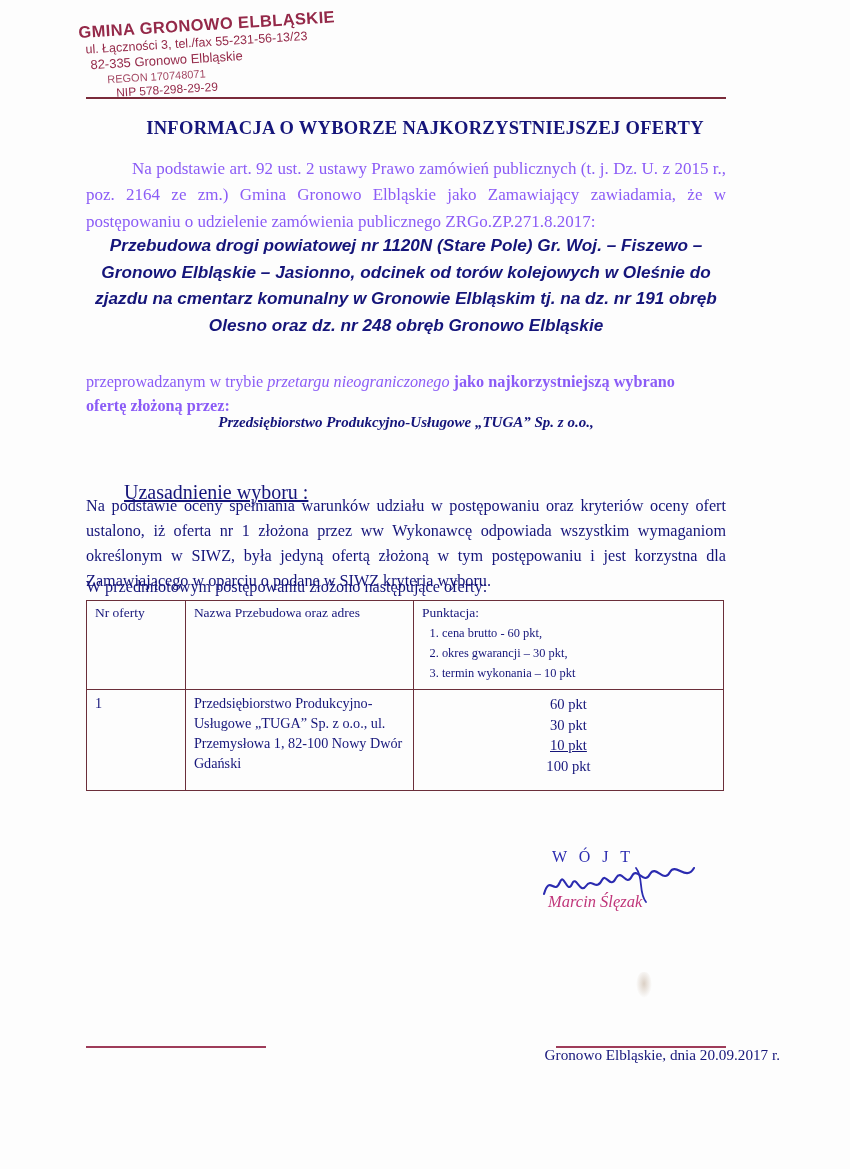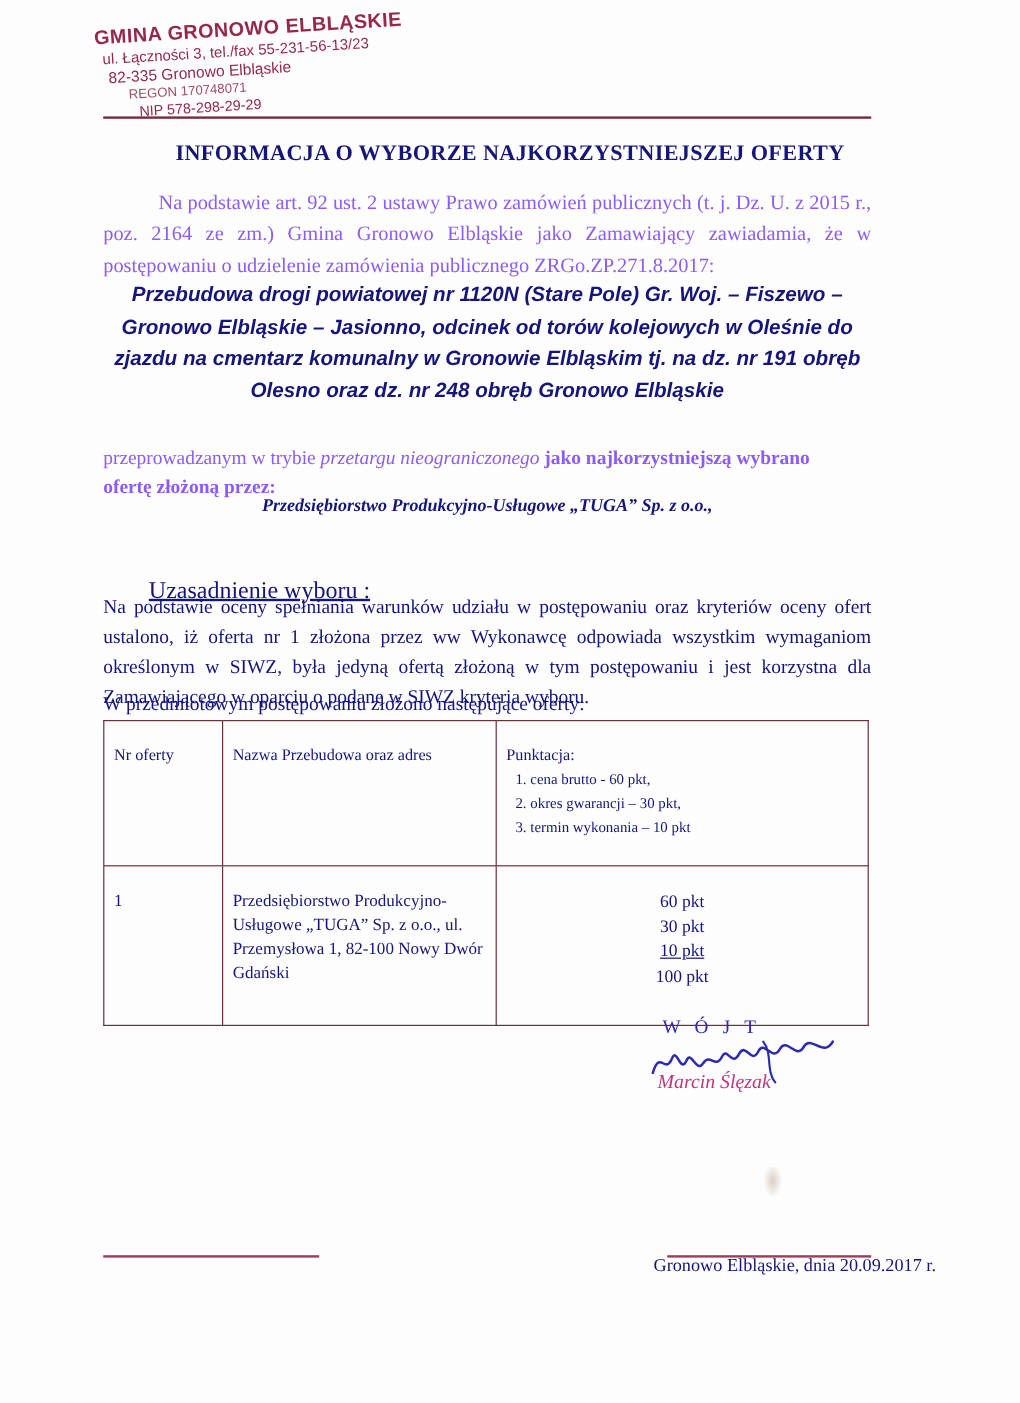--- a/index.html
+++ b/index.html
@@ -151,21 +151,21 @@
     position: absolute;
     top: 600px;
     left: 86px;
     width: 638px;
     border-collapse: collapse;
     color: #15157a;
   }
   .offers-table td, .offers-table th {
     border: 1px solid #6b2f3a;
     vertical-align: top;
-    padding: 20px 8px;
+    padding: 4px 8px;
     font-weight: normal;
     text-align: left;
   }
   .offers-table th { font-size: 13.5px; }
   .col-nr  { width: 88px; }
   .col-name{ width: 225px; }
   .col-pts { width: 320px; }
 
   .crit-list { margin: 4px 0 2px 0; padding-left: 20px; font-size: 12.4px; line-height: 1.45; }
   .crit-list li { margin-bottom: 2px; }

